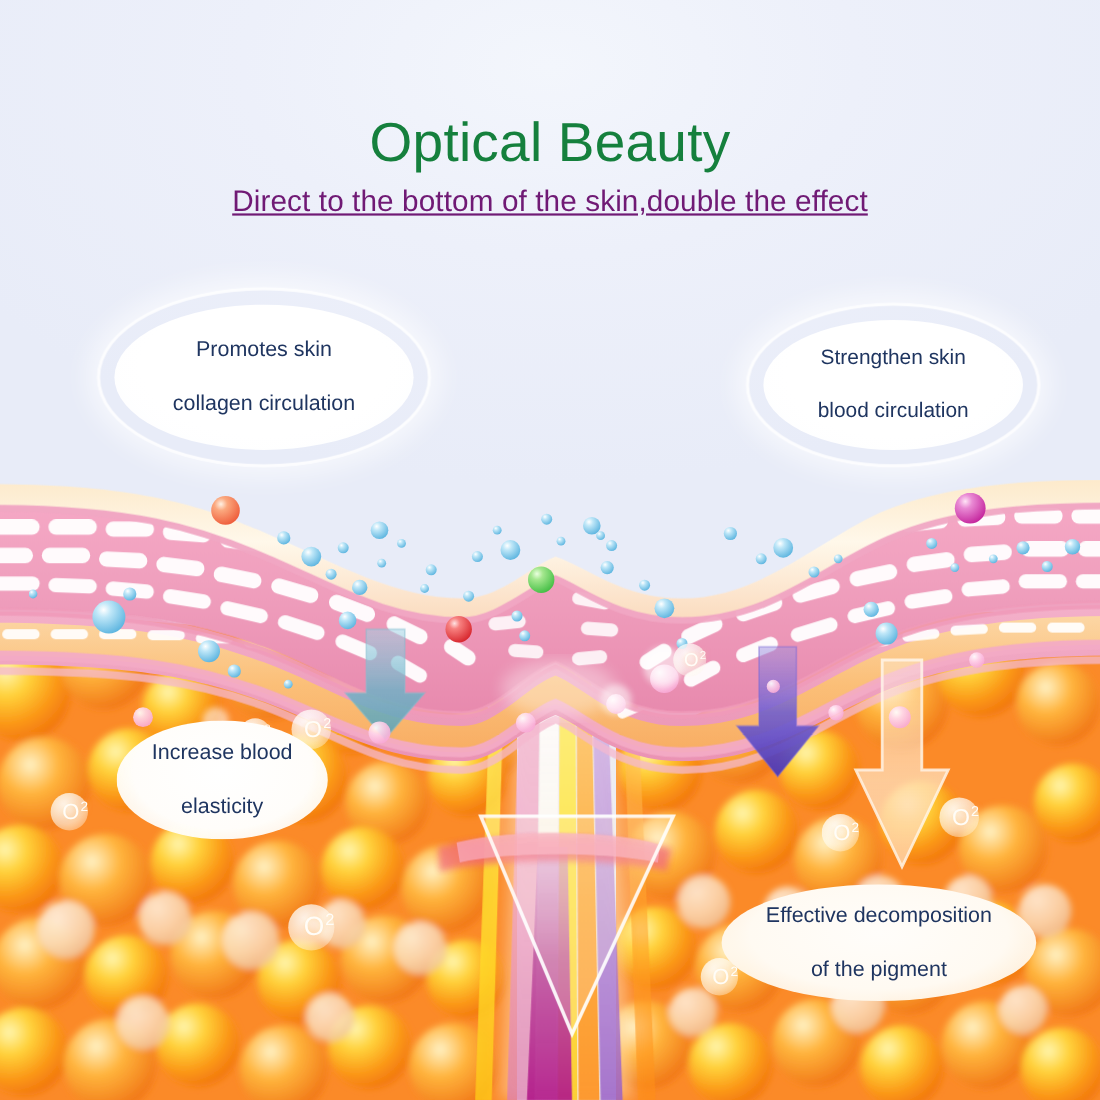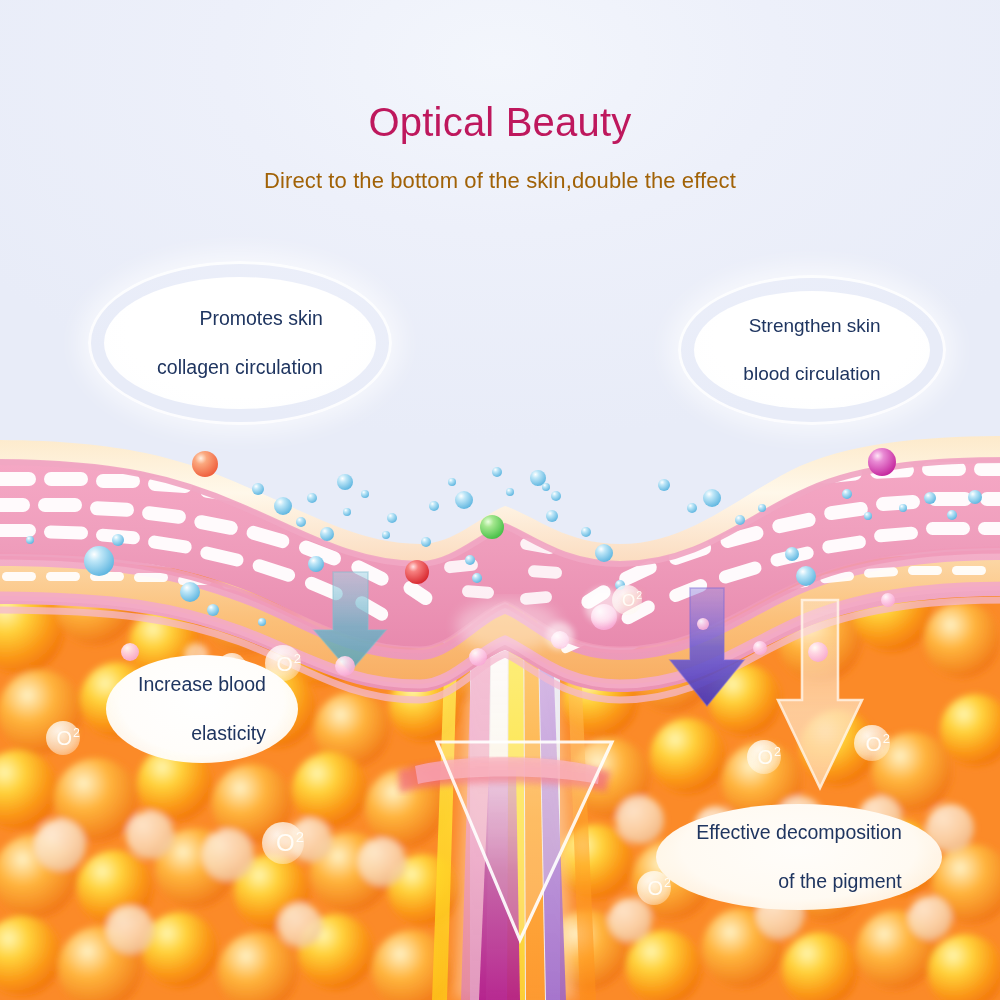--- a/index.html
+++ b/index.html
@@ -13,34 +13,34 @@
   
   .bg{
     position:absolute;inset:0;
     background:
       radial-gradient(ellipse 620px 380px at 50% 6%, #f3f6fc 0%, #edf0fa 45%, #e8ecf8 100%);
   }
 
   
   .title{
     position:absolute;left:0;right:0;top:100px;text-align:center;
-    font-size:40px;color:#be185d;letter-spacing:.2px;
+    font-size:50px;color:#15803d;letter-spacing:.2px;
   }
   .subtitle{
     position:absolute;left:0;right:0;top:168px;text-align:center;
-    font-size:22px;color:#a16207;letter-spacing:.1px;
+    font-size:27px;color:#701a75;letter-spacing:.1px;text-decoration:underline;
   }
 
   
   #art{position:absolute;left:0;top:0;width:1000px;height:1000px;}
 
   
   .callout{
     position:absolute;display:flex;align-items:center;justify-content:center;
-    text-align:right;color:#1f3560;line-height:1.28;
+    text-align:center;color:#1f3560;line-height:1.28;
     border-radius:50%;
     background:radial-gradient(ellipse at 50% 42%, #ffffff 0%, #ffffff 58%, rgba(255,255,255,.96) 78%, rgba(255,255,255,.72) 92%, rgba(255,255,255,0) 100%);
   }
   .callout span{display:block;padding:0 10px;}
   .callout.ringed::before{
     content:"";position:absolute;inset:-16px;border-radius:50%;
     border:3px solid rgba(255,255,255,.85);
     box-shadow:0 0 22px 10px rgba(255,255,255,.55);
     pointer-events:none;
   }

